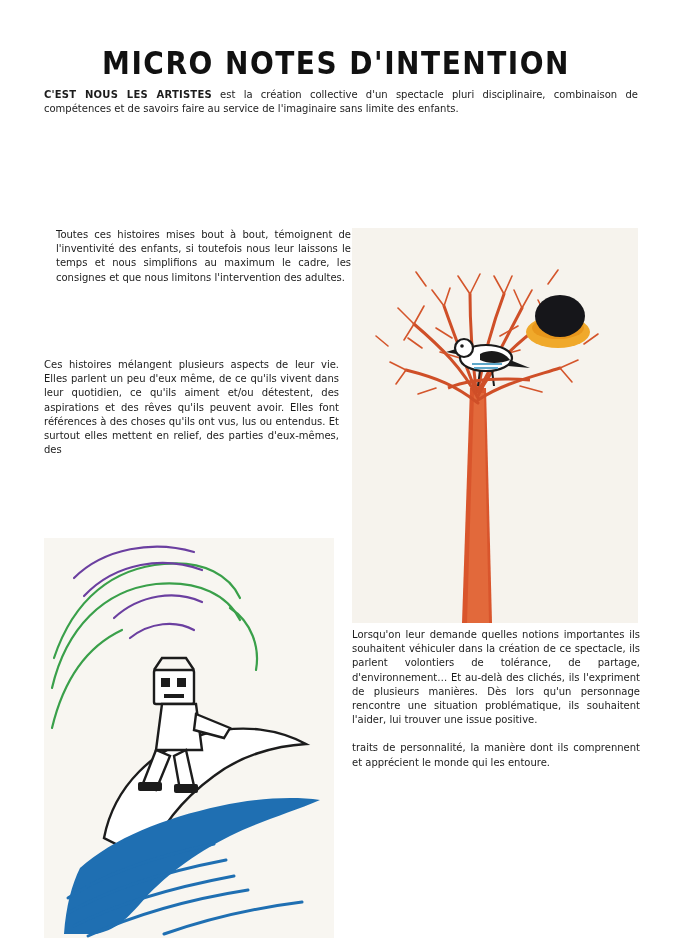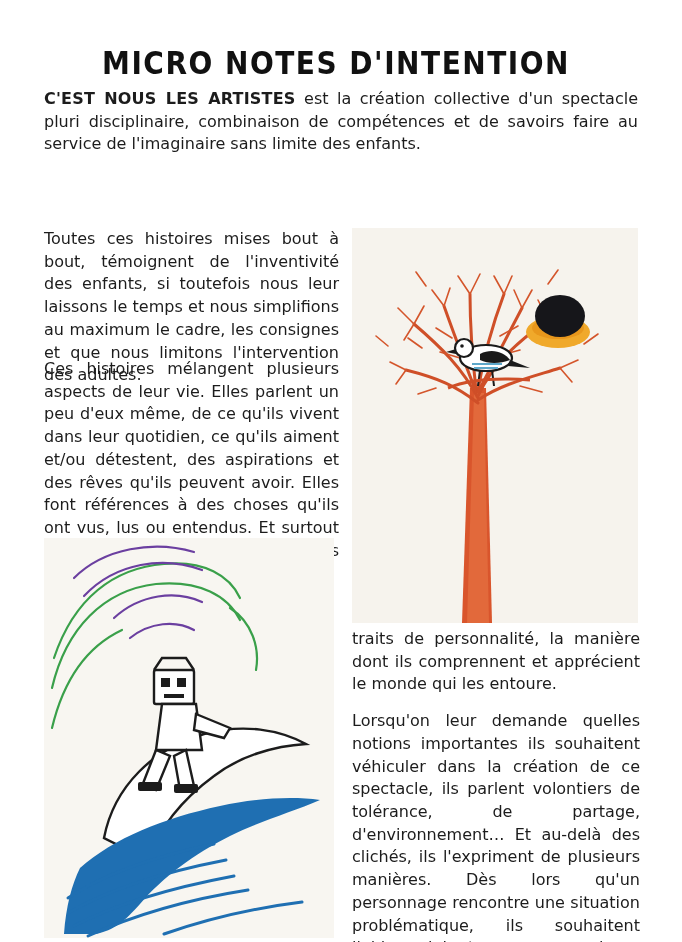--- a/index.html
+++ b/index.html
@@ -30,21 +30,21 @@
     letter-spacing: 1.5px;
     margin: 0;
     padding-top: 40px;
     padding-bottom: 14px;
     color: #111;
     transform: scaleY(1.12);
     transform-origin: center top;
   }
   p {
     margin: 0 0 14px 0;
-    font-size: 16px;
+    font-size: 10px;
     line-height: 1.42;
     color: #1c1c1c;
   }
   .justify { text-align: justify; }
   .lead-strong {
     font-weight: bold;
     letter-spacing: 0.2px;
   }
   .fig-tree {
     position: absolute;
@@ -63,21 +63,21 @@
     height: 400px;
     background: #f7f6f2;
     overflow: hidden;
   }
   .col-right-lower {
     position: absolute;
     top: 628px;
     left: 352px;
     width: 288px;
   }
-  .block-1 { position: absolute; top: 228px; left: 44px; width: 295px; }
+  .block-1 { position: absolute; top: 228px; left: 56px; width: 295px; }
   .block-2 { position: absolute; top: 358px; left: 44px; width: 295px; }
 
   .intro { position: absolute; top: 88px; left: 44px; width: 594px; }
 </style>
 </head>
 <body>
 
 <div class="page">
 
   <h1 class="doc-title">MICRO NOTES D'INTENTION</h1>
@@ -163,22 +163,22 @@
         <path d="M140 142 L142 158" stroke="#1a1a1a" stroke-width="2"></path>
         <path d="M120 136 L150 136" stroke="#5da7c9" stroke-width="2"></path>
         <path d="M122 140 L146 140" stroke="#5da7c9" stroke-width="2"></path>
       </g>
 
       <path d="M96 160 C120 150 150 150 178 152" stroke="#cf4f28" stroke-width="3" fill="none"></path>
     </svg>
   </div>
 
   <div class="col-right-lower">
+    <p class="justify">Lorsqu'on leur demande quelles notions importantes ils souhaitent véhiculer dans la création de ce spectacle, ils parlent volontiers de tolérance, de partage, d'environnement… Et au-delà des clichés, ils l'expriment de plusieurs manières. Dès lors qu'un personnage rencontre une situation problématique, ils souhaitent l'aider, lui trouver une issue positive.</p>
     <p class="justify">traits de personnalité, la manière dont ils comprennent et apprécient le monde qui les entoure.</p>
-    <p class="justify">Lorsqu'on leur demande quelles notions importantes ils souhaitent véhiculer dans la création de ce spectacle, ils parlent volontiers de tolérance, de partage, d'environnement… Et au-delà des clichés, ils l'expriment de plusieurs manières. Dès lors qu'un personnage rencontre une situation problématique, ils souhaitent l'aider, lui trouver une issue positive.</p>
   </div>
 
   <div class="fig-dolphin">
     <svg viewBox="0 0 290 400" width="290" height="400">
       <rect x="0" y="0" width="290" height="400" fill="#f8f6f1"></rect>
 
       <g fill="none" stroke-width="2.2" stroke-linecap="round">
         <path d="M10 120 C30 60 70 30 120 26 C160 22 186 38 196 60" stroke="#3aa04a"></path>
         <path d="M8 150 C22 90 60 52 112 46 C156 42 184 58 196 82" stroke="#3aa04a"></path>
         <path d="M30 40 C60 10 110 2 150 14" stroke="#6b3fa0"></path>

